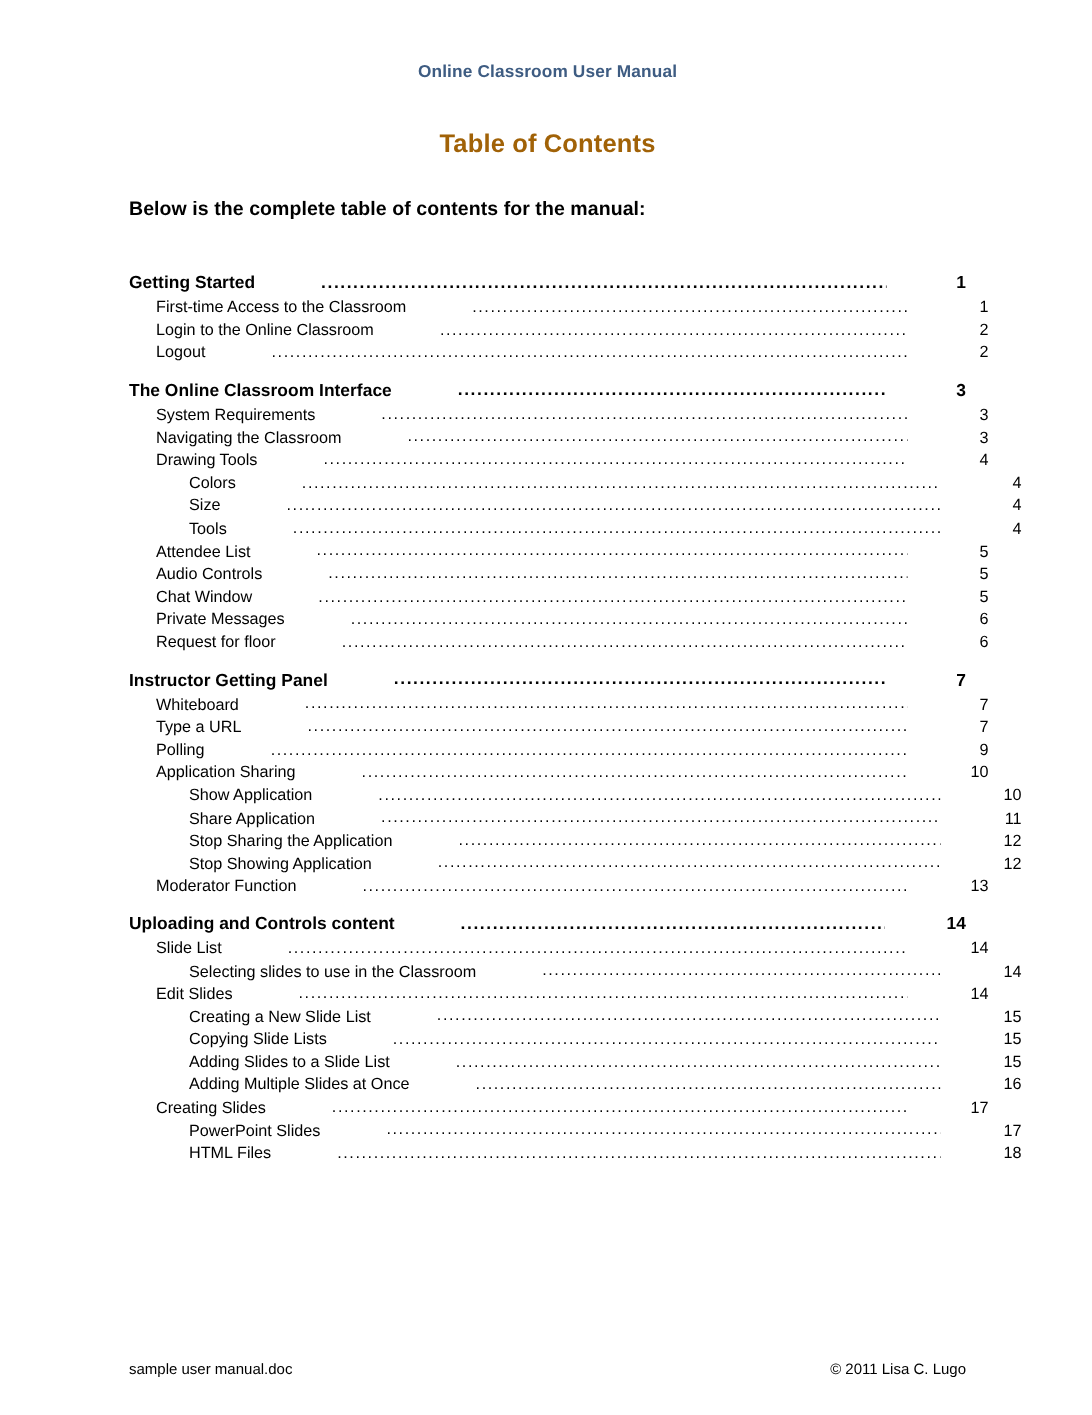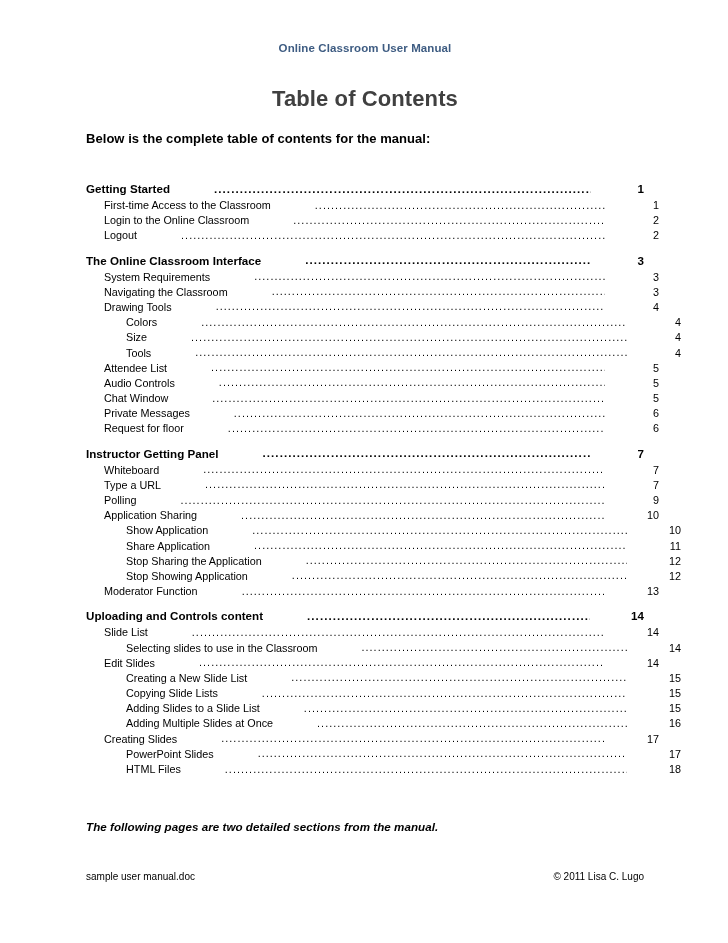--- a/index.html
+++ b/index.html
@@ -39,23 +39,23 @@
     letter-spacing: 0.1px;
   }
 
   
   .doc-title {
     position: absolute;
     left: 86px;
     top: 86px;
     width: 558px;
     text-align: center;
-    font-size: 22px;
-    font-weight: bold;
-    color: #404040;
+    font-size: 17px;
+    font-weight: bold;
+    color: #a16207;
     letter-spacing: 0.1px;
   }
 
   
   .intro-line {
     position: absolute;
     left: 86px;
     top: 131px;
     width: 558px;
     font-size: 13px;
@@ -167,21 +167,21 @@
     position: absolute;
     left: 86px;
     top: 871px;
     width: 558px;
     display: flex;
     justify-content: space-between;
     align-items: baseline;
     font-size: 10px;
     color: #000000;
   }
-  .footer-left  { text-align: center; }
+  .footer-left  { text-align: center; margin-top: 37px; }
   .footer-right { text-align: right; }
 </style>
 </head>
 <body>
 
 <div class="page">
 
   <div class="doc-header">Online Classroom User Manual</div>
 
   <div class="doc-title">Table of Contents</div>
@@ -369,20 +369,19 @@
         <span class="toc-leader" aria-hidden="true">...............................................................................................................................................................</span>
         <span class="toc-page">17</span>
       </div>
       <div class="toc-entry lvl3">
         <span class="toc-text">HTML Files</span>
         <span class="toc-leader" aria-hidden="true">...............................................................................................................................................................</span>
         <span class="toc-page">18</span>
       </div>
     </div>
 
-  <div class="closing-line">The following pages are two detailed sections from the manual.</div>
 
   <div class="doc-footer">
     <span class="footer-left">sample user manual.doc</span>
     <span class="footer-right">© 2011 Lisa C. Lugo</span>
   </div>
 
 </div>
 
 </body></html>

